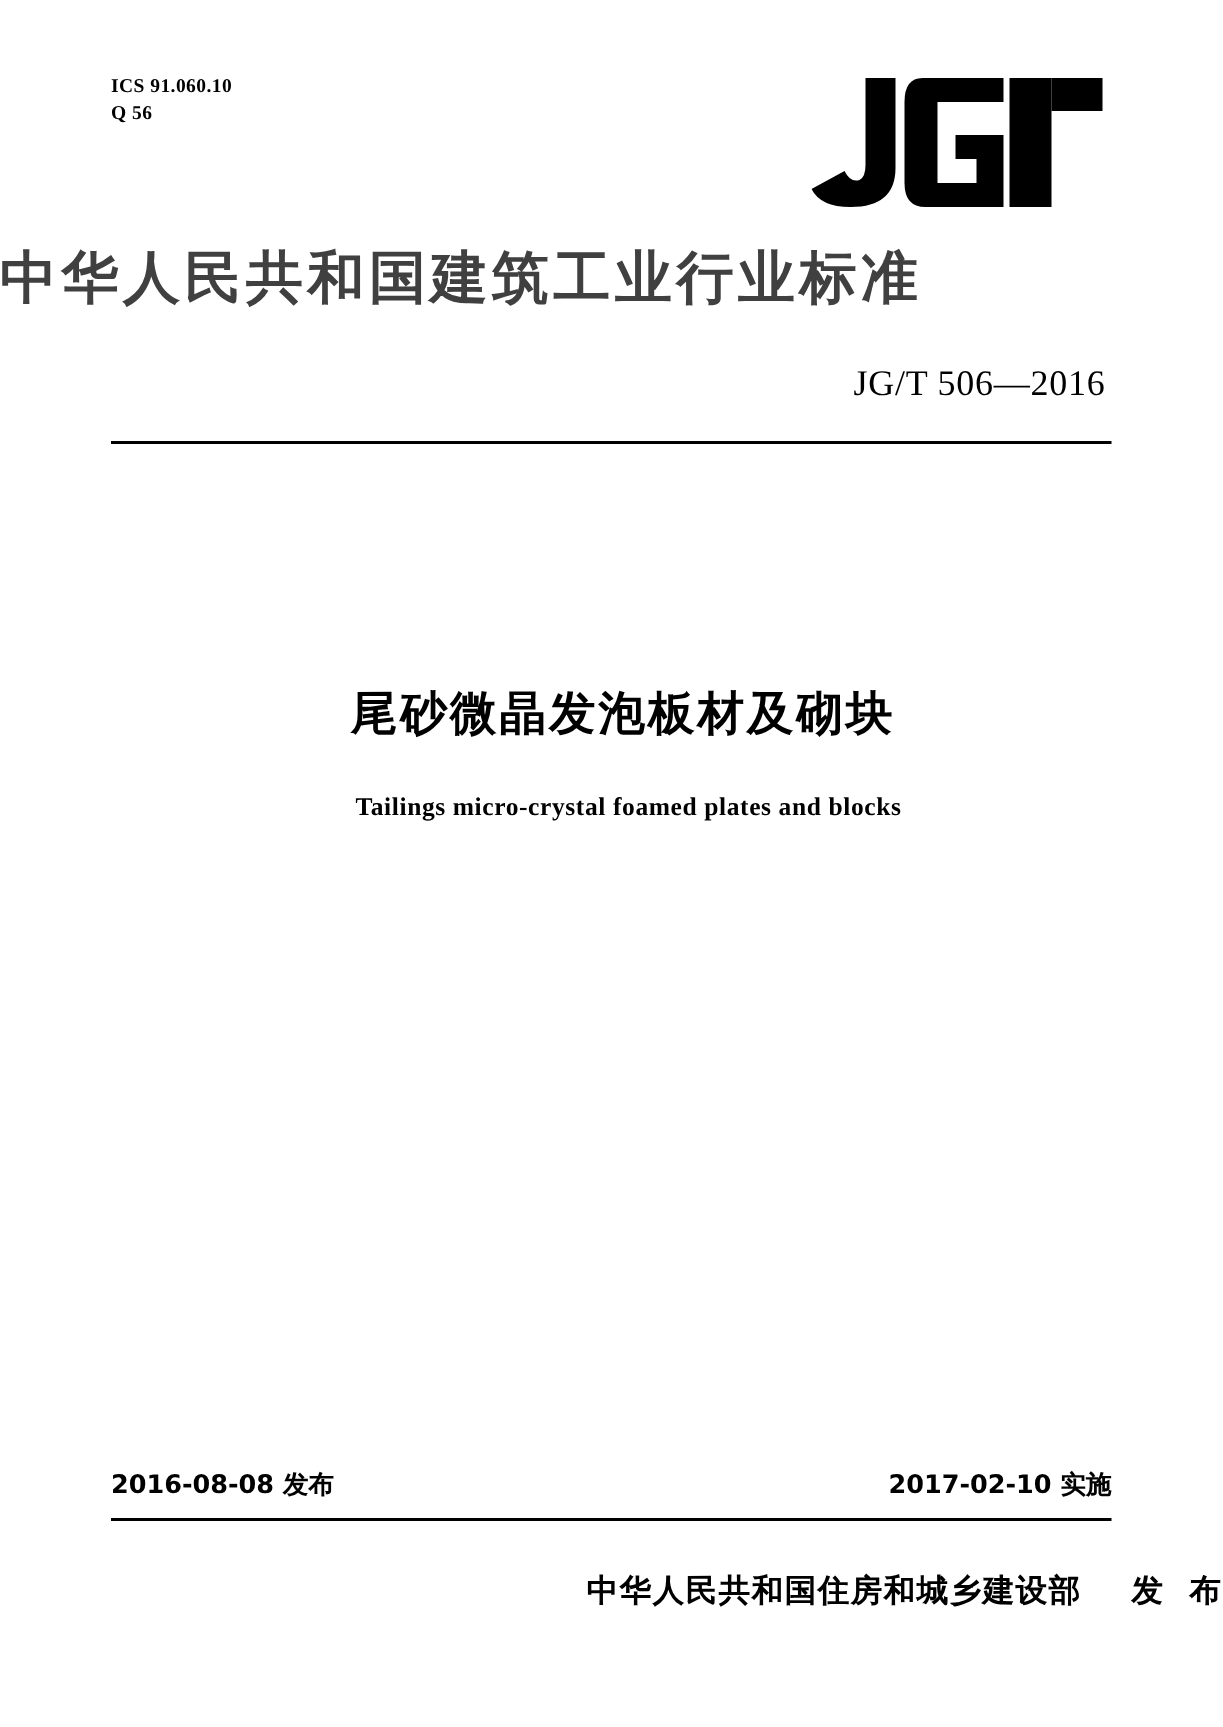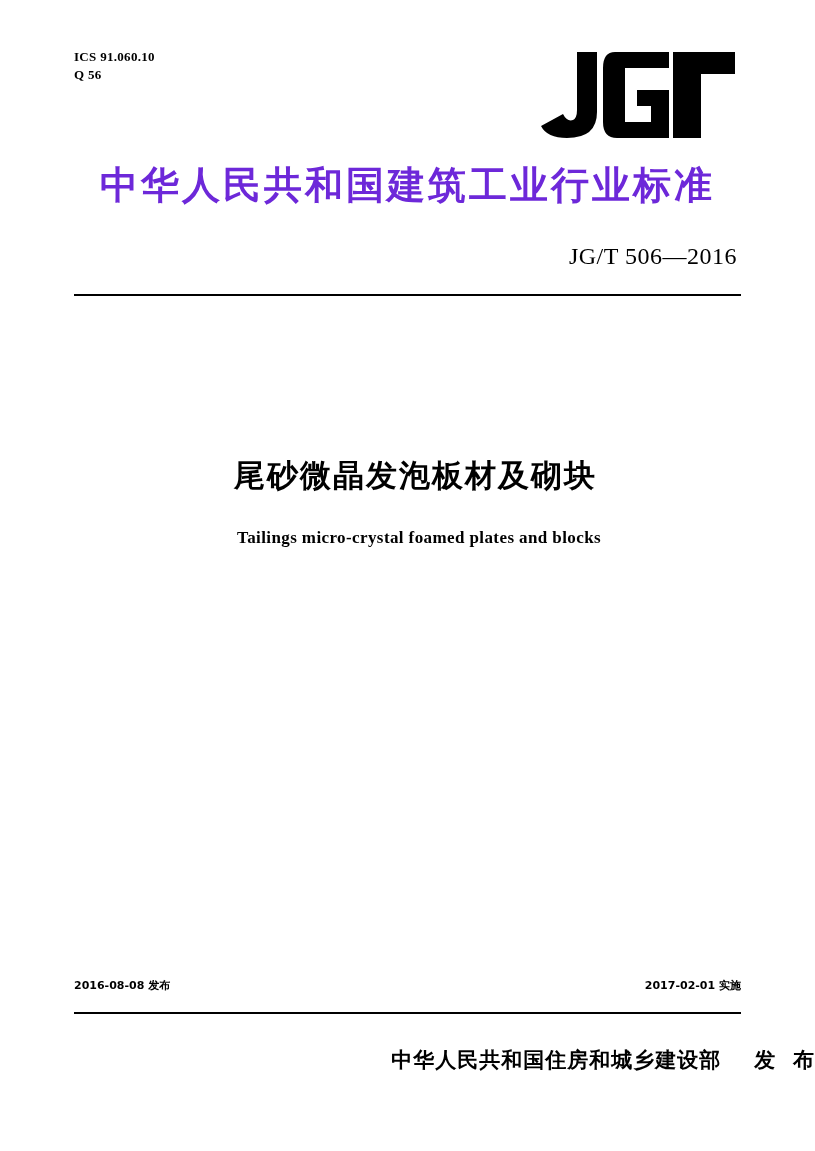--- a/index.html
+++ b/index.html
@@ -41,26 +41,26 @@
     height: 86px;
   }
   .logo svg {
     display: block;
   }
   .national-title {
     position: absolute;
     left: 0;
     right: 0;
     top: 160px;
-    text-align: center;
+    text-align: left;
     font-family: "DejaVu Sans", sans-serif;
     font-size: 38px;
     font-weight: bold;
     letter-spacing: 3px;
-    color: #6d28d9;
+    color: #404040;
   }
   .std-number {
     position: absolute;
     right: 78px;
     top: 243px;
     font-family: "Liberation Serif", serif;
     font-size: 24px;
     letter-spacing: 0.5px;
   }
   .rule-top {
@@ -95,21 +95,21 @@
     padding-left: 23px;
   }
   .dates {
     position: absolute;
     left: 74px;
     right: 74px;
     top: 978px;
     display: flex;
     justify-content: space-between;
     font-family: "DejaVu Sans", sans-serif;
-    font-size: 11px;
+    font-size: 17px;
     font-weight: bold;
   }
   .date-item {
     white-space: pre;
   }
   .rule-bottom {
     position: absolute;
     left: 74px;
     right: 74px;
     top: 1012px;
@@ -155,20 +155,20 @@
 
   <div class="std-number">JG/T 506—2016</div>
 
   <div class="rule-top"></div>
 
   <div class="doc-title-cn">尾砂微晶发泡板材及砌块</div>
   <div class="doc-title-en">Tailings micro-crystal foamed plates and blocks</div>
 
   <div class="dates">
     <div class="date-item">2016-08-08 发布</div>
-    <div class="date-item">2017-02-01 实施</div>
+    <div class="date-item">2017-02-10 实施</div>
   </div>
 
   <div class="rule-bottom"></div>
 
   <div class="issuer">中华人民共和国住房和城乡建设部    发  布</div>
 
 </div>
 
 </body></html>

